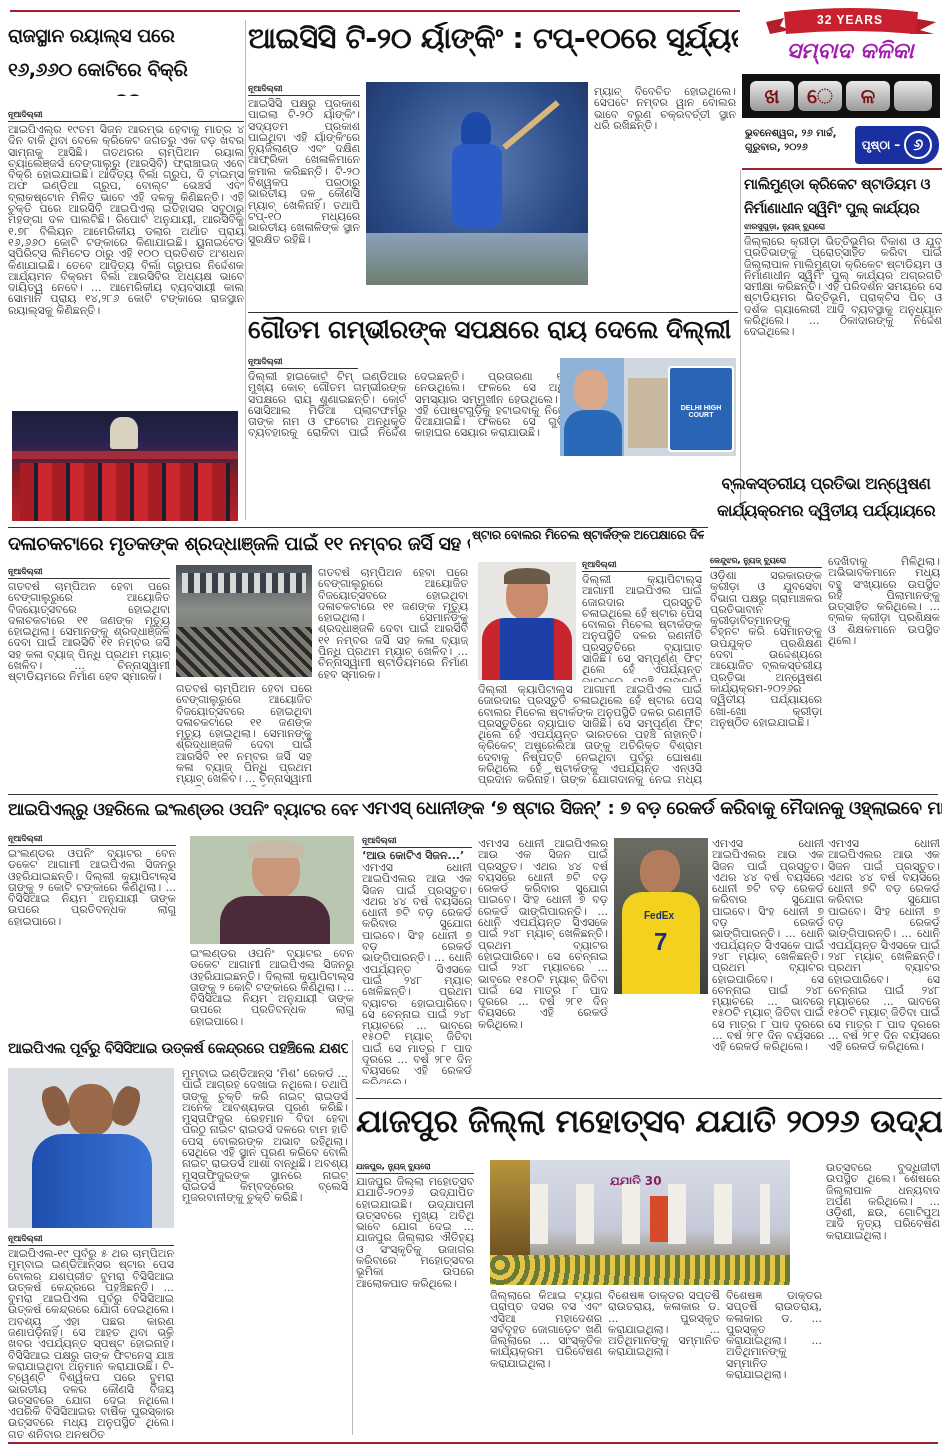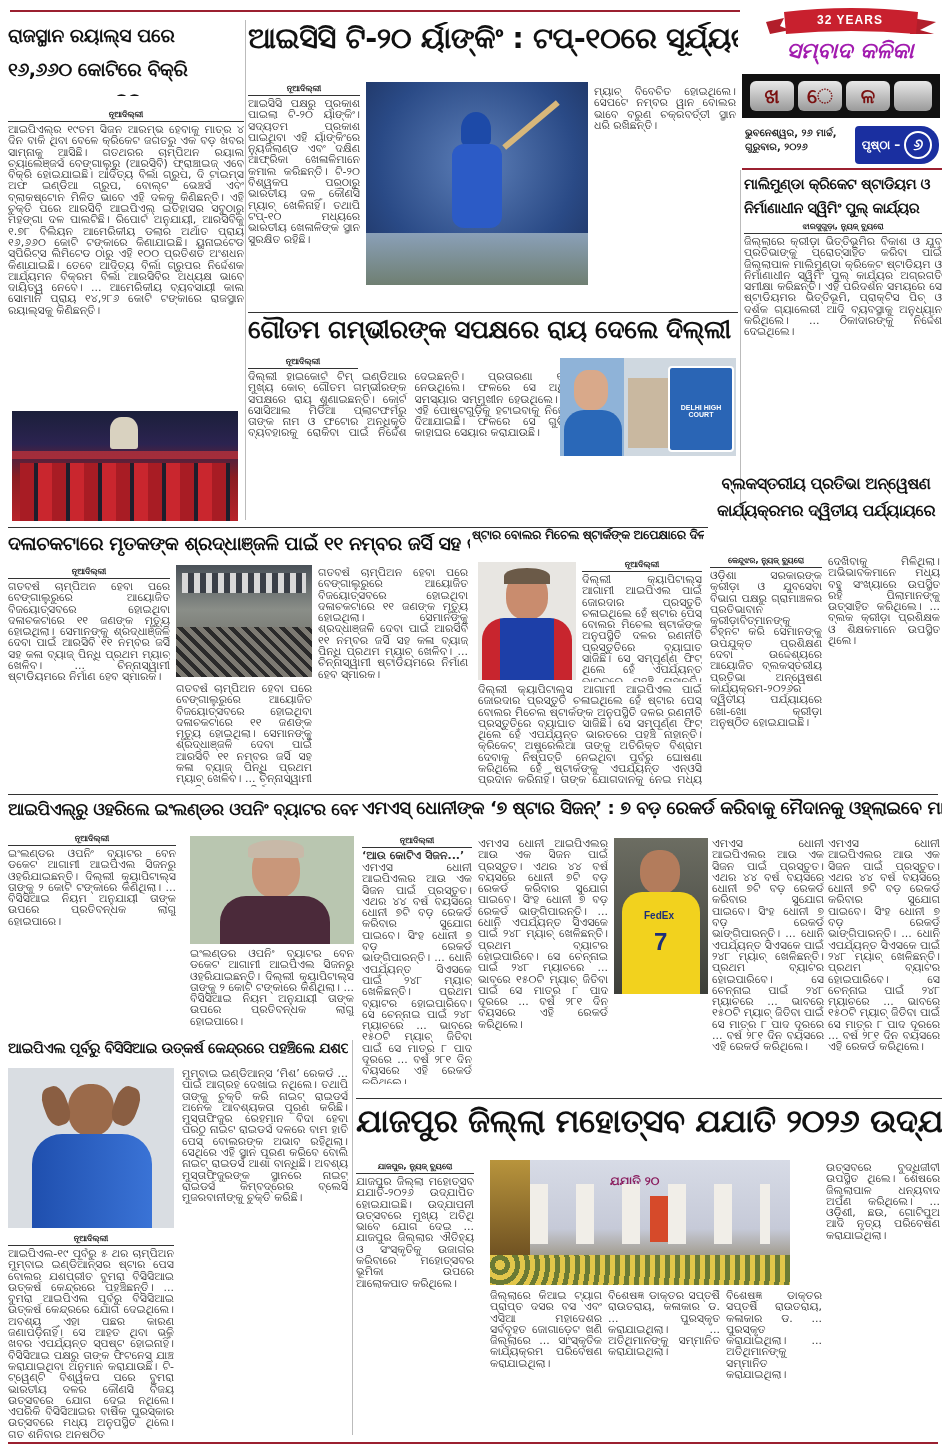--- a/index.html
+++ b/index.html
@@ -1,21 +1,21 @@
 <!DOCTYPE html>
 <html><head>
 <meta charset="utf-8">
 <style>
 *{box-sizing:border-box;margin:0;padding:0}
 body{width:945px;height:1450px;background:#fff;font-family:"DejaVu Sans",sans-serif;color:#1a1a1a;position:relative;overflow:hidden}
 .abs{position:absolute}
 .rule{position:absolute;background:#9b2030;height:2px}
 .vrule{position:absolute;width:1px;background:#bbb}
 .hl{font-family:"DejaVu Sans",sans-serif;font-weight:bold;color:#111;line-height:1.12;letter-spacing:-0.5px}
-.dl{font-size:8px;font-weight:bold;text-align:center;border-bottom:1px solid #333;padding-bottom:1px;margin-bottom:2px}
+.dl{font-size:8px;font-weight:bold;text-align:left;border-bottom:1px solid #333;padding-bottom:1px;margin-bottom:2px}
 .body{font-size:11px;line-height:11.3px;color:#333;text-align:justify;overflow:hidden}
 .img{position:absolute;overflow:hidden}
 .masthead-ribbon{position:absolute;left:766px;top:8px;width:170px;height:34px}
 .brand{position:absolute;left:760px;top:38px;width:180px;height:34px;text-align:center;color:#a21caf;font-weight:bold;font-size:22px;font-style:italic}
 .logo-box{position:absolute;left:742px;top:74px;width:198px;height:44px;background:#111;display:flex;align-items:center;justify-content:center;gap:4px}
 .logo-box span{display:inline-block;background:linear-gradient(#e8e8e8,#9a9a9a);border-radius:6px;height:30px;color:#7a1010;font-weight:bold;font-size:20px;line-height:30px;text-align:center;width:44px}
 .date{position:absolute;left:745px;top:126px;font-size:10px;line-height:14px;font-weight:bold;color:#222}
 .page-badge{position:absolute;left:855px;top:126px;width:84px;height:38px;background:#1a2fa0;border-radius:4px 18px 18px 4px;color:#fff;font-weight:bold;font-size:12px;display:flex;align-items:center;justify-content:center;gap:4px}
 .page-badge b{display:inline-block;background:#1a2fa0;border:2px solid #fff;border-radius:50%;width:28px;height:28px;line-height:24px;text-align:center;font-size:16px}
 </style>
@@ -188,21 +188,21 @@
 
 <div class="abs" style="left:356px;top:1098px;width:586px;height:345px">
   <div class="rule" style="left:0;top:0;width:586px;height:1px;background:#333"></div>
   <h1 class="hl" style="font-size:32px;white-space:nowrap;overflow:hidden;margin-top:6px;height:50px">ଯାଜପୁର ଜିଲ୍ଲା ମହୋତ୍ସବ ଯଯାତି ୨୦୨୬ ଉଦ୍‌ଯାପିତ</h1>
   <div class="abs" style="left:0;top:64px;width:118px">
     <div class="dl">ଯାଜପୁର, ନ୍ୟୁଜ୍ ବ୍ୟୁରୋ</div>
     <div class="body" style="height:258px">ଯାଜପୁର ଜିଲ୍ଲା ମହୋତ୍ସବ ଯଯାତି-୨୦୨୬ ଉଦ୍‌ଯାପିତ ହୋଇଯାଇଛି। ଉଦ୍‌ଯାପନୀ ଉତ୍ସବରେ ମୁଖ୍ୟ ଅତିଥି ଭାବେ ଯୋଗ ଦେଇ ... ଯାଜପୁର ଜିଲ୍ଲାର ଐତିହ୍ୟ ଓ ସଂସ୍କୃତିକୁ ଉଜାଗର କରିବାରେ ମହୋତ୍ସବର ଭୂମିକା ଉପରେ ଆଲୋକପାତ କରିଥିଲେ।</div>
   </div>
   <div class="img" style="left:134px;top:62px;width:300px;height:125px;background:linear-gradient(180deg,#d7dbe6 0%,#c6cad8 55%,#7b6a3f 100%)">
     <div style="position:absolute;left:0;top:0;width:40px;height:125px;background:linear-gradient(#b8943c,#5a3e1a)"></div>
-    <div style="position:absolute;left:120px;top:14px;width:60px;height:18px;color:#8a1d5e;font-weight:bold;font-size:12px">ଯଯାତି ୨୦</div>
+    <div style="position:absolute;left:120px;top:14px;width:60px;height:18px;color:#8a1d5e;font-weight:bold;font-size:12px">ଯଯାତି 30</div>
     <div style="position:absolute;left:20px;top:24px;width:260px;height:60px;background:repeating-linear-gradient(90deg,transparent 0 20px,#f1eee8 20px 38px,transparent 38px 46px)"></div>
     <div style="position:absolute;left:160px;top:36px;width:18px;height:46px;background:#d64a2a"></div>
     <div style="position:absolute;left:0;bottom:0;width:300px;height:30px;background:repeating-radial-gradient(circle at 10px 10px,#e2c64a 0 5px,#6b7a34 5px 10px)"></div>
   </div>
   <div class="body" style="position:absolute;left:134px;top:192px;width:112px;height:150px">ଜିଲ୍ଲାରେ କିଆଇ ଟ୍ୟାଗ ପ୍ରାପ୍ତ ଦସର ବସ ଏବଂ ଏସିଆ ମହାଦେଶର ସର୍ବବୃହତ ଜୋଗାଡ଼େଟ ଖଣି ଜିଲ୍ଲାରେ ... ସାଂସ୍କୃତିକ କାର୍ଯ୍ୟକ୍ରମ ପରିବେଷଣ କରାଯାଇଥିଲା।</div>
   <div class="body" style="position:absolute;left:252px;top:192px;width:112px;height:150px">ବିଶେଷଜ୍ଞ ଡାକ୍ତର ସପ୍ତର୍ଷି ରାଉତରାୟ, କଳାକାର ଡ. ... ପୁରସ୍କୃତ କରାଯାଇଥିଲା। ... ଅତିଥିମାନଙ୍କୁ ସମ୍ମାନିତ କରାଯାଇଥିଲା।</div>
   <div class="body" style="position:absolute;left:370px;top:192px;width:96px;height:150px">ବିଶେଷଜ୍ଞ ଡାକ୍ତର ସପ୍ତର୍ଷି ରାଉତରାୟ, କଳାକାର ଡ. ... ପୁରସ୍କୃତ କରାଯାଇଥିଲା। ... ଅତିଥିମାନଙ୍କୁ ସମ୍ମାନିତ କରାଯାଇଥିଲା।</div>
   <div class="body" style="position:absolute;left:470px;top:64px;width:114px;height:278px">ଉତ୍ସବରେ ବୁଦ୍ଧିଜୀବୀ ଉପସ୍ଥିତ ଥିଲେ। ଶେଷରେ ଜିଲ୍ଲାପାଳ ଧନ୍ୟବାଦ ଅର୍ପଣ କରିଥିଲେ। ... ଓଡ଼ିଶୀ, ଛଉ, ଗୋଟିପୁଅ ଆଦି ନୃତ୍ୟ ପରିବେଷଣ କରାଯାଇଥିଲା।</div>
 </div>
 

